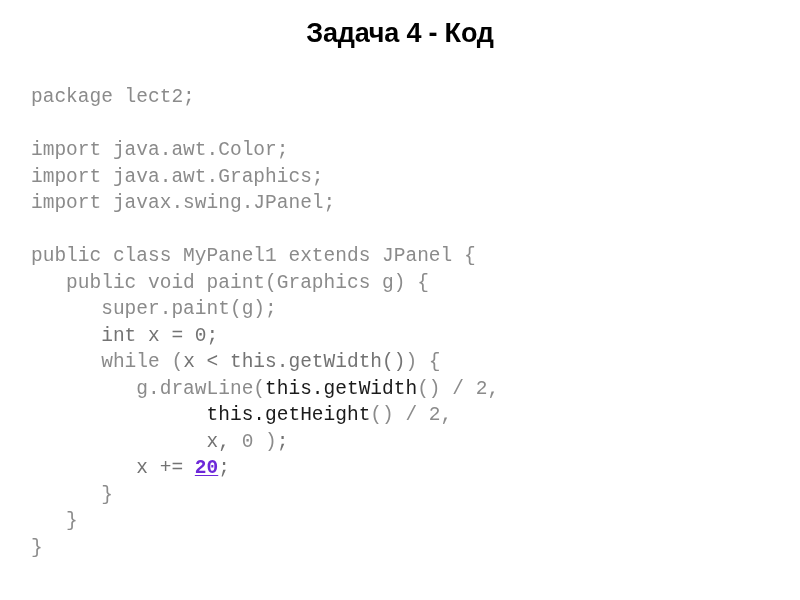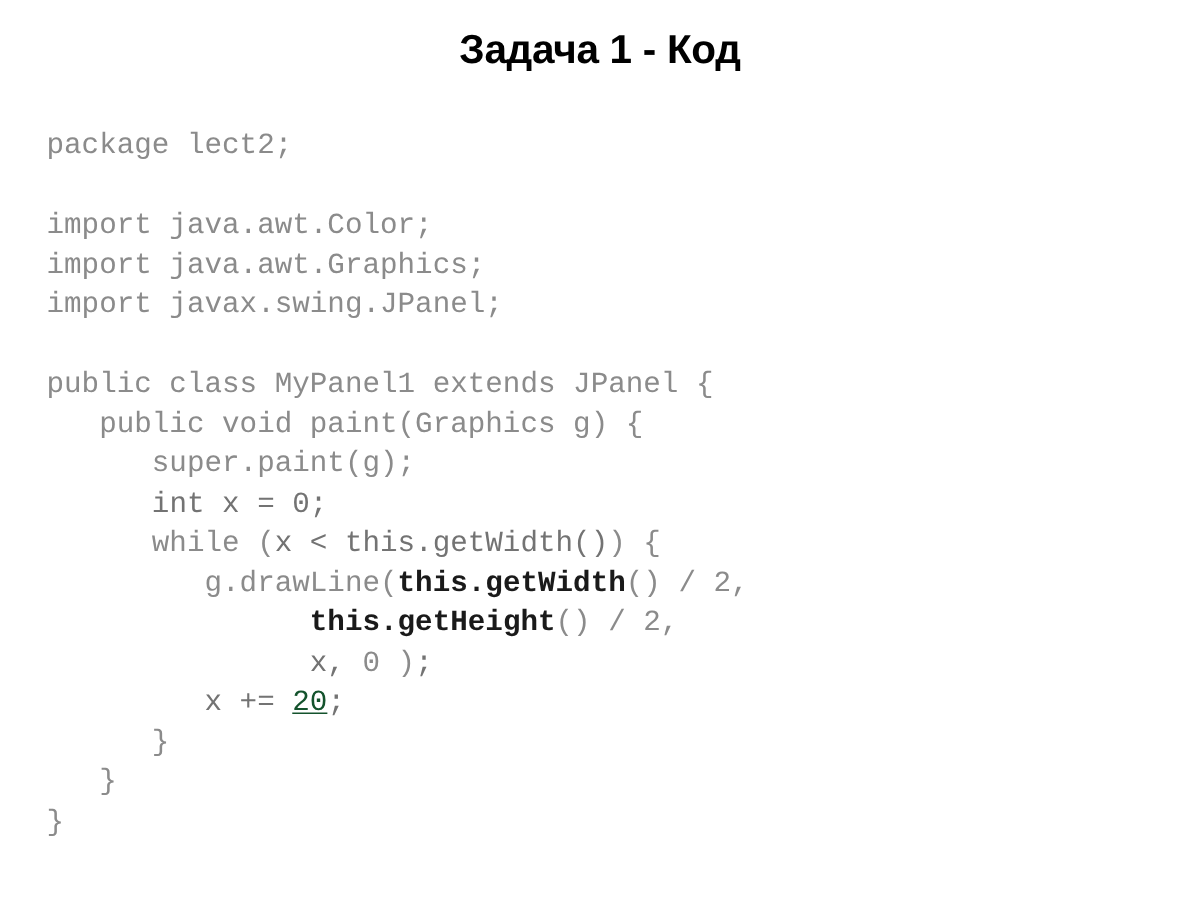--- a/index.html
+++ b/index.html
@@ -42,30 +42,30 @@
     line-height: 26.5px;
     white-space: pre;
     color: #8b8b8b;
   }
   .code-line {
     white-space: pre;
     min-height: 26.5px;
   }
   .tok-plain   { color: #8b8b8b; }
   .tok-keyword { color: #737373; text-align: center; }
-  .tok-bold    { color: #1a1a1a; font-weight: bold; text-align: center; }
+  .tok-bold    { color: #1a1a1a; font-weight: normal; text-align: center; }
   .tok-literal {
-    color: #14532d;
-    font-weight: normal;
+    color: #6d28d9;
+    font-weight: bold;
     text-decoration: underline;
     text-underline-offset: 2px;
   }
 </style>
 </head>
 <body>
 
 <div class="slide">
 
-  <div class="slide-title">Задача 1 - Код</div>
+  <div class="slide-title">Задача 4 - Код</div>
 
   <div class="code-block" id="code-listing"><div class="code-line"><span class="tok-plain">package lect2;</span></div><div class="code-line"><span class="tok-plain">&nbsp;</span></div><div class="code-line"><span class="tok-plain">import java.awt.Color;</span></div><div class="code-line"><span class="tok-plain">import java.awt.Graphics;</span></div><div class="code-line"><span class="tok-plain">import javax.swing.JPanel;</span></div><div class="code-line"><span class="tok-plain">&nbsp;</span></div><div class="code-line"><span class="tok-plain">public class MyPanel1 extends JPanel {</span></div><div class="code-line"><span class="tok-plain">   public void paint(Graphics g) {</span></div><div class="code-line"><span class="tok-plain">      super.paint(g);</span></div><div class="code-line"><span class="tok-plain">      </span><span class="tok-keyword">int x = 0;</span></div><div class="code-line"><span class="tok-plain">      while (</span><span class="tok-keyword">x &lt; this.getWidth()</span><span class="tok-plain">) {</span></div><div class="code-line"><span class="tok-plain">         g.drawLine(</span><span class="tok-bold">this.getWidth</span><span class="tok-plain">() / 2,</span></div><div class="code-line"><span class="tok-plain">               </span><span class="tok-bold">this.getHeight</span><span class="tok-plain">() / 2,</span></div><div class="code-line"><span class="tok-plain">               </span><span class="tok-keyword">x,</span><span class="tok-plain"> 0 )</span><span class="tok-keyword">;</span></div><div class="code-line"><span class="tok-plain">         </span><span class="tok-keyword">x += </span><span class="tok-literal">20</span><span class="tok-keyword">;</span></div><div class="code-line"><span class="tok-plain">      }</span></div><div class="code-line"><span class="tok-plain">   }</span></div><div class="code-line"><span class="tok-plain">}</span></div></div>
 
 </div>
 
 </body></html>

